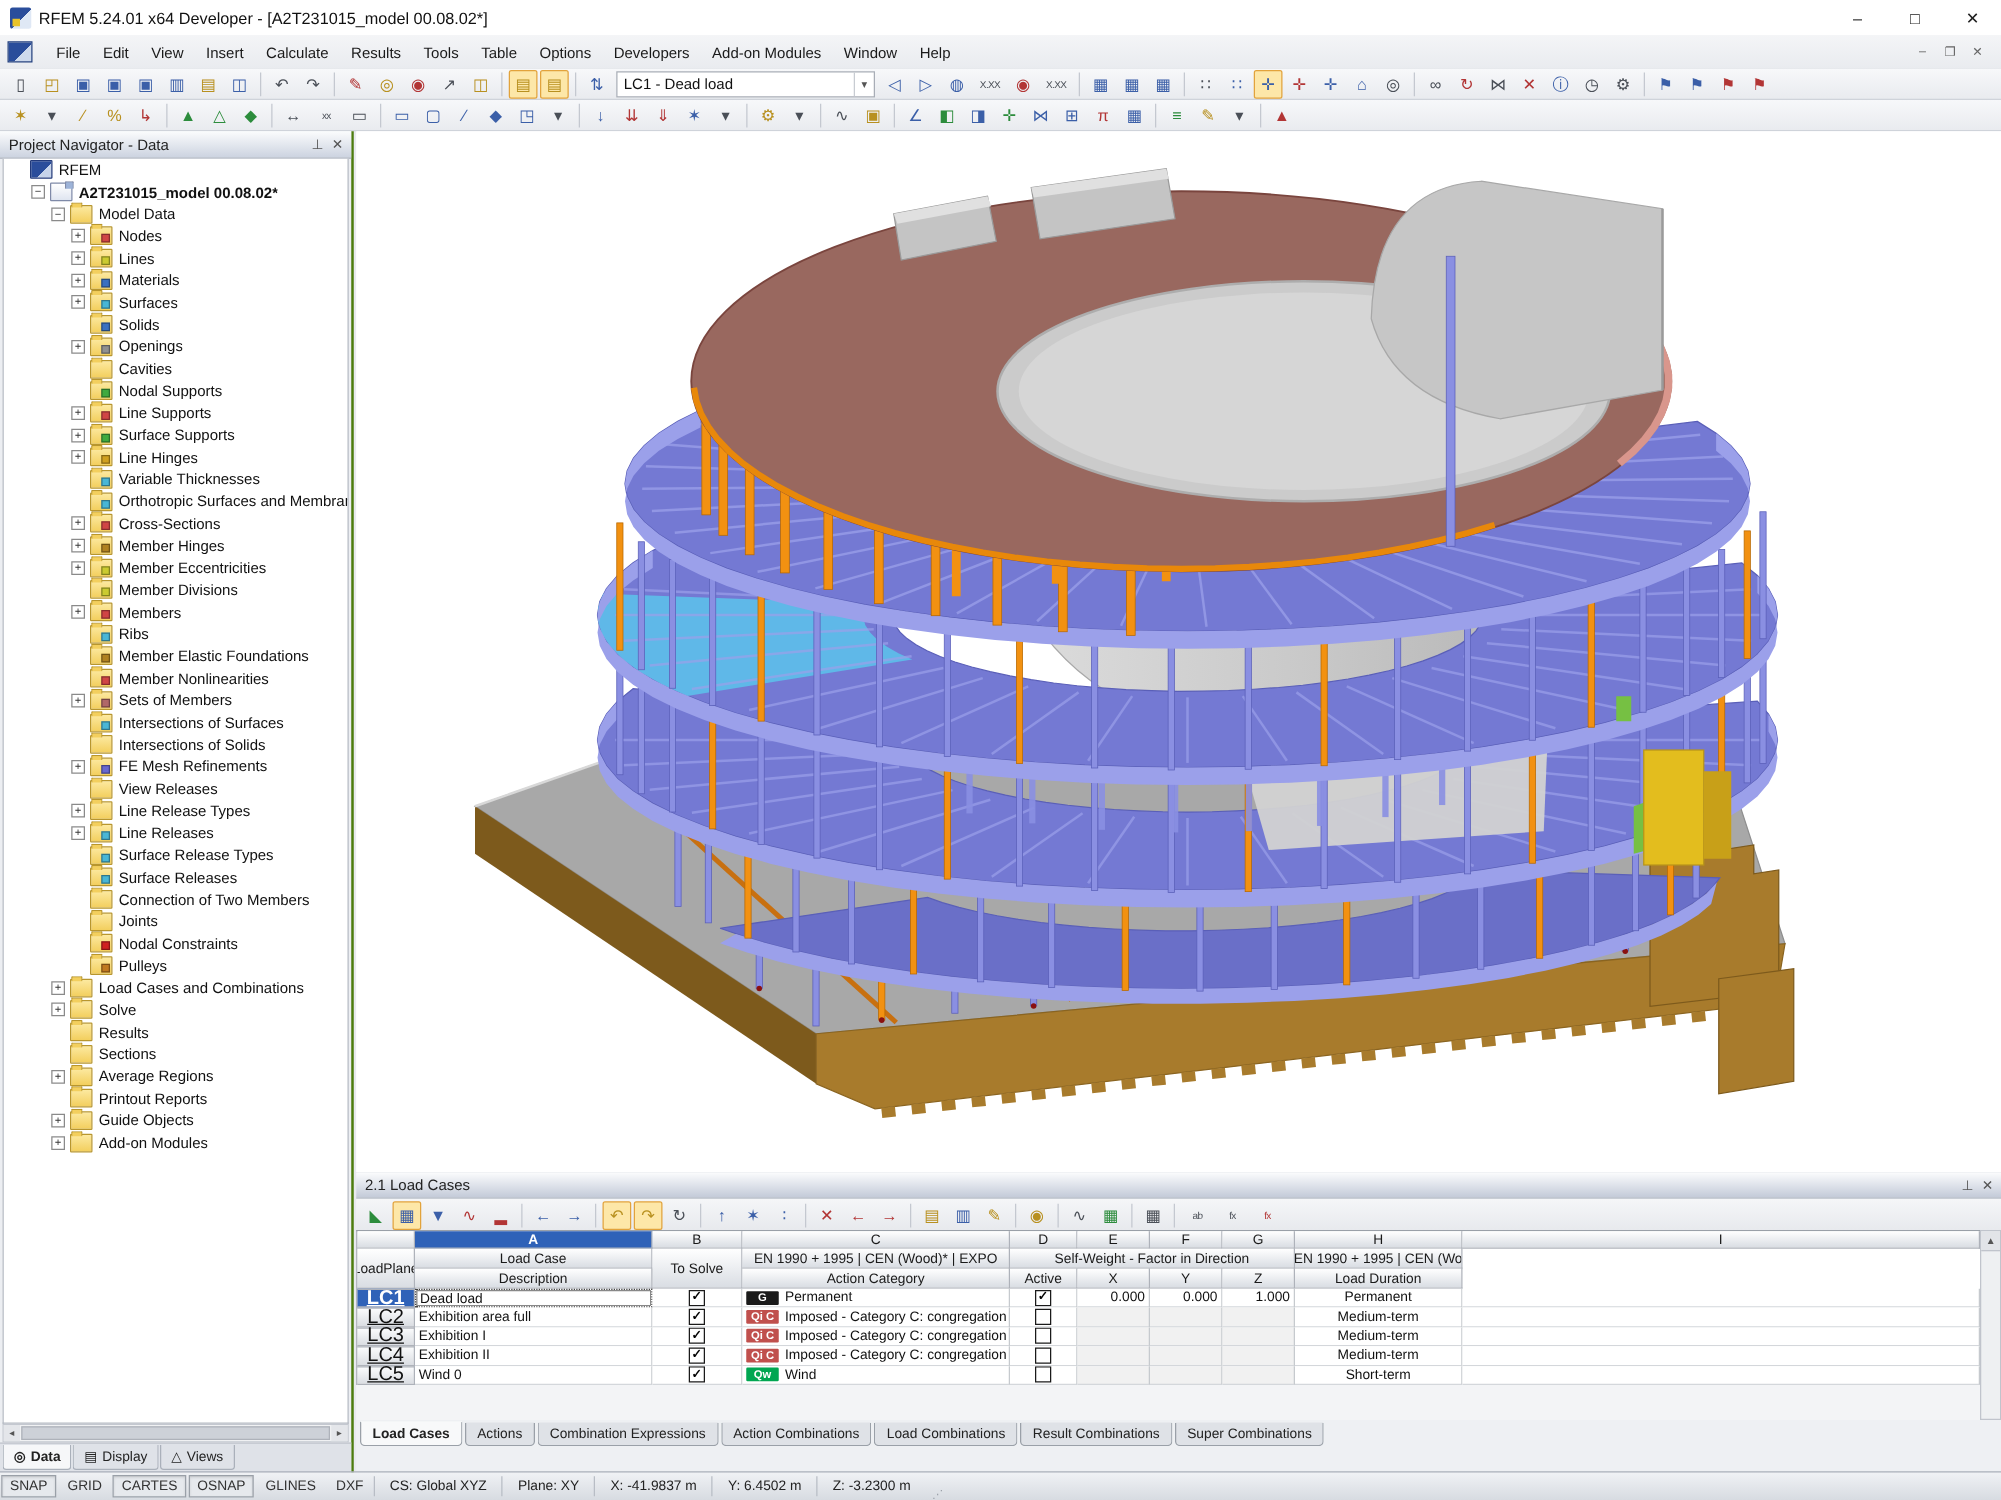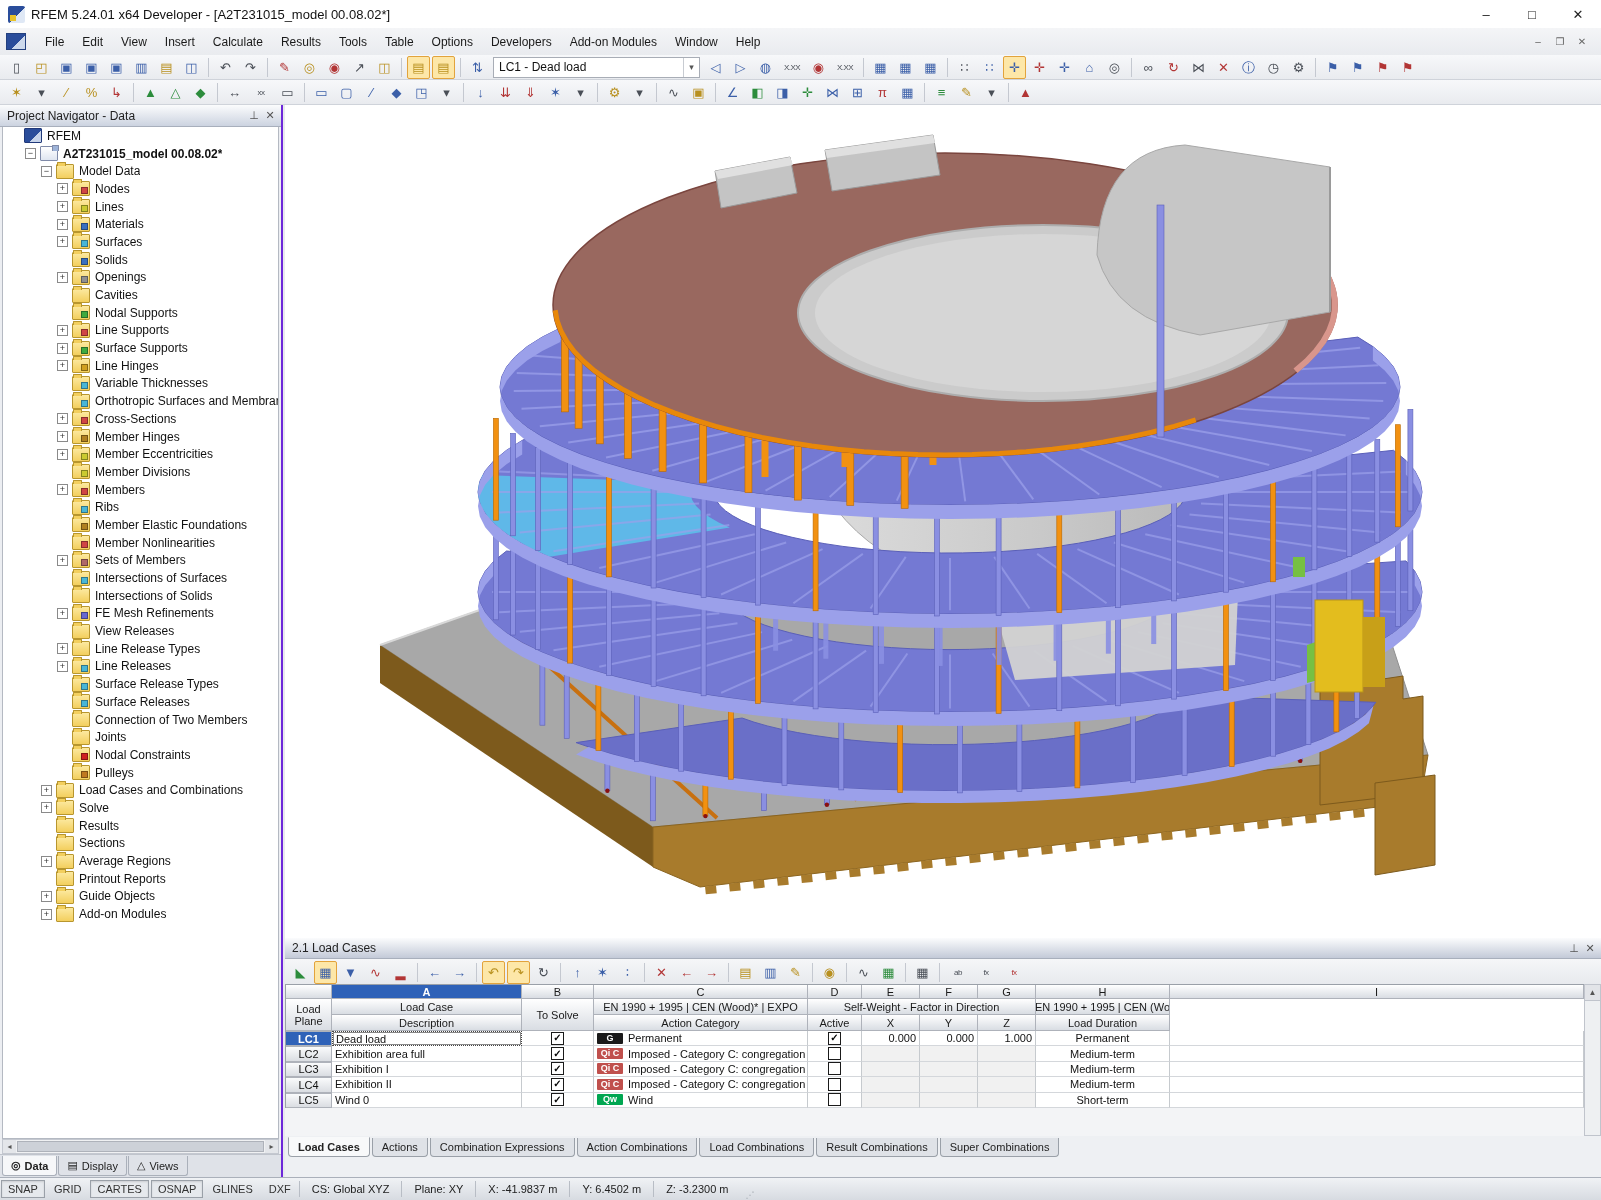--- a/index.html
+++ b/index.html
@@ -23,21 +23,21 @@
   .tb-btn{width:21px;height:21px;line-height:21px;text-align:center;font-size:13px;margin:0 1px;border:1px solid transparent;border-radius:2px;flex:none;overflow:hidden;}
   .tb-btn.ttxt{font-size:8px;letter-spacing:-.5px;width:24px;}
   .tb-btn.pressed{background:#fde7a8;border-color:#e2a33c;}
   .c-b{color:#3b5fa8;} .c-y{color:#b8901f;} .c-r{color:#b23535;} .c-g{color:#2c8c3c;} .c-k{color:#4a4f57;}
   .tb-sep{width:1px;height:19px;background:#c4c8d0;margin:0 4px;flex:none;}
   .tb-combo{width:205px;height:19px;background:#fff;border:1px solid #a8adb6;display:flex;align-items:center;margin:0 3px;flex:none;}
   .tb-combo-text{flex:1;font-size:12px;padding-left:5px;color:#111;white-space:nowrap;overflow:hidden;}
   .tb-combo-arrow{width:15px;height:100%;border-left:1px solid #c8ccd2;display:flex;align-items:center;justify-content:center;font-size:9px;color:#555;}
   
   .main{position:absolute;left:0;top:105px;width:100%;height:1073px;}
-  .navigator{position:absolute;left:0;top:0;width:283px;height:100%;background:#eceef2;border-right:2px solid #6d28d9;box-sizing:border-box;display:flex;flex-direction:column;}
+  .navigator{position:absolute;left:0;top:0;width:283px;height:100%;background:#eceef2;border-right:2px solid #4d7c0f;box-sizing:border-box;display:flex;flex-direction:column;}
   .nav-title{height:21px;background:linear-gradient(#fbfcfd,#ccd3e0);border-bottom:1px solid #a8afbc;display:flex;align-items:center;font-size:12px;color:#222;padding-left:7px;}
   .pin-ico{margin-left:auto;font-size:11px;color:#555;width:16px;text-align:center;}
   .x-ico{font-size:11px;color:#555;width:16px;text-align:center;margin-right:3px;}
   .tree{flex:1;background:#fff;border:1px solid #b4b9c2;border-top:none;margin:0 2px;overflow:hidden;position:relative;}
   .tree-row{height:17.7px;display:flex;align-items:center;white-space:nowrap;font-size:12px;color:#111;}
   .tree-row .lbl{overflow:hidden;}
   .tree-row .lbl.bold{font-weight:bold;}
   .expander{width:11px;height:11px;border:1px solid #8a8a8a;background:#fff;font-size:9px;line-height:9px;text-align:center;color:#333;flex:none;margin-right:4px;box-sizing:border-box;}
   .exp-gap{width:15px;flex:none;}
   .ticon{width:16px;height:13px;flex:none;margin-right:5px;position:relative;background:linear-gradient(#fce9a0,#f3cf5e);border:1px solid #b8962e;border-radius:1px;}
@@ -58,25 +58,25 @@
   .content{position:absolute;left:285px;top:0;right:0;height:100%;}
   .viewport{position:absolute;left:0;top:0;width:1316px;height:833px;background:#fff;border-bottom:1px solid #b4b9c2;overflow:hidden;}
   
   .tablepanel{position:absolute;left:0;top:833px;width:1316px;height:240px;background:#eef0f3;}
   .tp-title{height:20px;background:linear-gradient(#fbfcfd,#c3cad8);border-bottom:1px solid #a8afbc;display:flex;align-items:center;font-size:12px;color:#222;padding-left:7px;}
   .tp-toolbar{height:26px;display:flex;align-items:center;padding-left:3px;background:linear-gradient(#f5f6f8,#e7e9ed);border-bottom:1px solid #cfd3da;}
   .tp-tablewrap{position:absolute;left:0;top:46px;width:1299px;height:152px;background:#f3f4f6;}
   .lc-grid{display:grid;grid-template-columns:46px 190px 72px 214px 54px 58px 58px 58px 134px minmax(0,1fr);grid-template-rows:14px 16px 16px repeat(5,15.4px);border-left:1px solid #9aa0a8;border-top:1px solid #9aa0a8;width:100%;box-sizing:border-box;background:#fff;}
   .hc{background:linear-gradient(#ffffff,#d9dde3);border-right:1px solid #aeb2ba;border-bottom:1px solid #aeb2ba;font-size:11px;color:#1a1a1a;display:flex;align-items:center;justify-content:center;text-align:center;overflow:hidden;white-space:nowrap;}
   .hc.sel{background:#2f62b8;color:#fff;font-weight:bold;}
-  .hc.two{flex-direction:column;line-height:12px;}
+  .hc.two{flex-direction:row;line-height:12px;}
   .dc{background:#fff;border-right:1px solid #c6cace;border-bottom:1px solid #d4d7db;font-size:11px;color:#111;display:flex;align-items:center;overflow:hidden;white-space:nowrap;padding:0 3px;box-sizing:border-box;}
   .dc.center{justify-content:center;} .dc.right{justify-content:flex-end;} .dc.disabled{background:#f1f1f1;}
   .dc.focus{border:1px dotted #444;box-shadow:inset 0 0 0 1px #888;}
-  .rowhead{background:linear-gradient(#fafbfc,#dadde2);border:1px solid #aeb2ba;border-left:none;font-size:11px;display:flex;align-items:center;justify-content:center;color:#111;}
+  .rowhead{background:linear-gradient(#fafbfc,#dadde2);border:1px solid #aeb2ba;border-left:none;font-size:16px;display:flex;align-items:center;justify-content:center;color:#111;text-decoration:underline;}
   .rowhead.sel{background:#2f62b8;color:#fff;font-weight:bold;}
   .chk{width:11px;height:11px;border:1.6px solid #1a1a1a;background:#fff;display:flex;align-items:center;justify-content:center;font-size:10px;font-weight:bold;color:#000;line-height:10px;}
   .badge{min-width:20px;padding:0 3px;height:11px;line-height:11px;border-radius:1px;color:#fff;font-size:9px;font-weight:bold;text-align:center;margin-right:5px;flex:none;}
   .vscroll{position:absolute;right:0;top:46px;width:17px;height:152px;background:#eef0f2;border:1px solid #c0c4cc;box-sizing:border-box;}
   .vscroll .up{height:15px;border-bottom:1px solid #c0c4cc;display:flex;align-items:center;justify-content:center;font-size:8px;color:#555;background:#e2e4e8;}
   .tp-tabs{position:absolute;left:0;top:200px;width:100%;height:22px;display:flex;align-items:flex-start;padding-left:3px;background:#eef0f3;}
   .tp-tab{height:18px;display:flex;align-items:center;font-size:11px;color:#222;padding:0 9px;border:1px solid #9aa0a8;border-top:none;border-radius:0 0 4px 4px;background:#dfe2e7;margin-right:2px;}
   .tp-tab.active{background:#f8f9fa;font-weight:bold;border-top:1px solid #f8f9fa;margin-top:-1px;}
   
   .statusbar{position:absolute;left:0;bottom:0;width:100%;height:22px;background:linear-gradient(#f0f2f5,#d7dbe1);border-top:1px solid #aab0ba;display:flex;align-items:center;font-size:11px;color:#222;}

